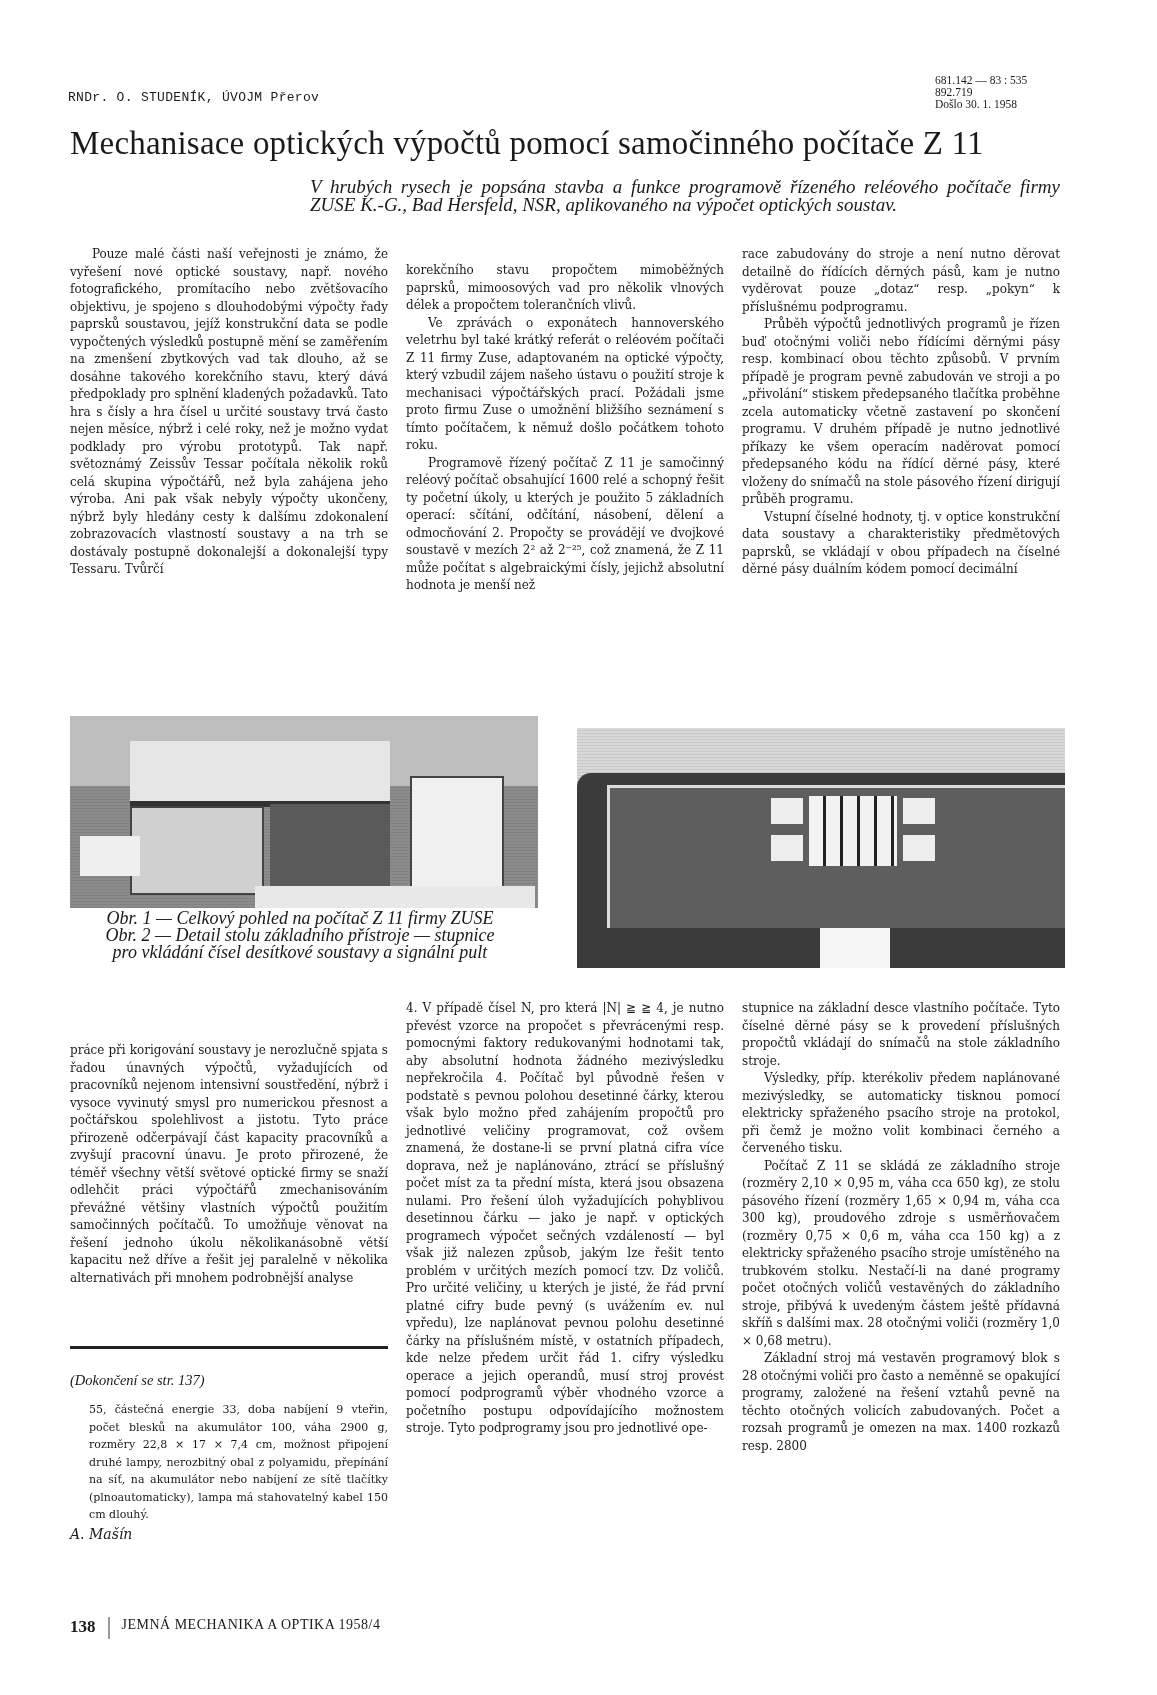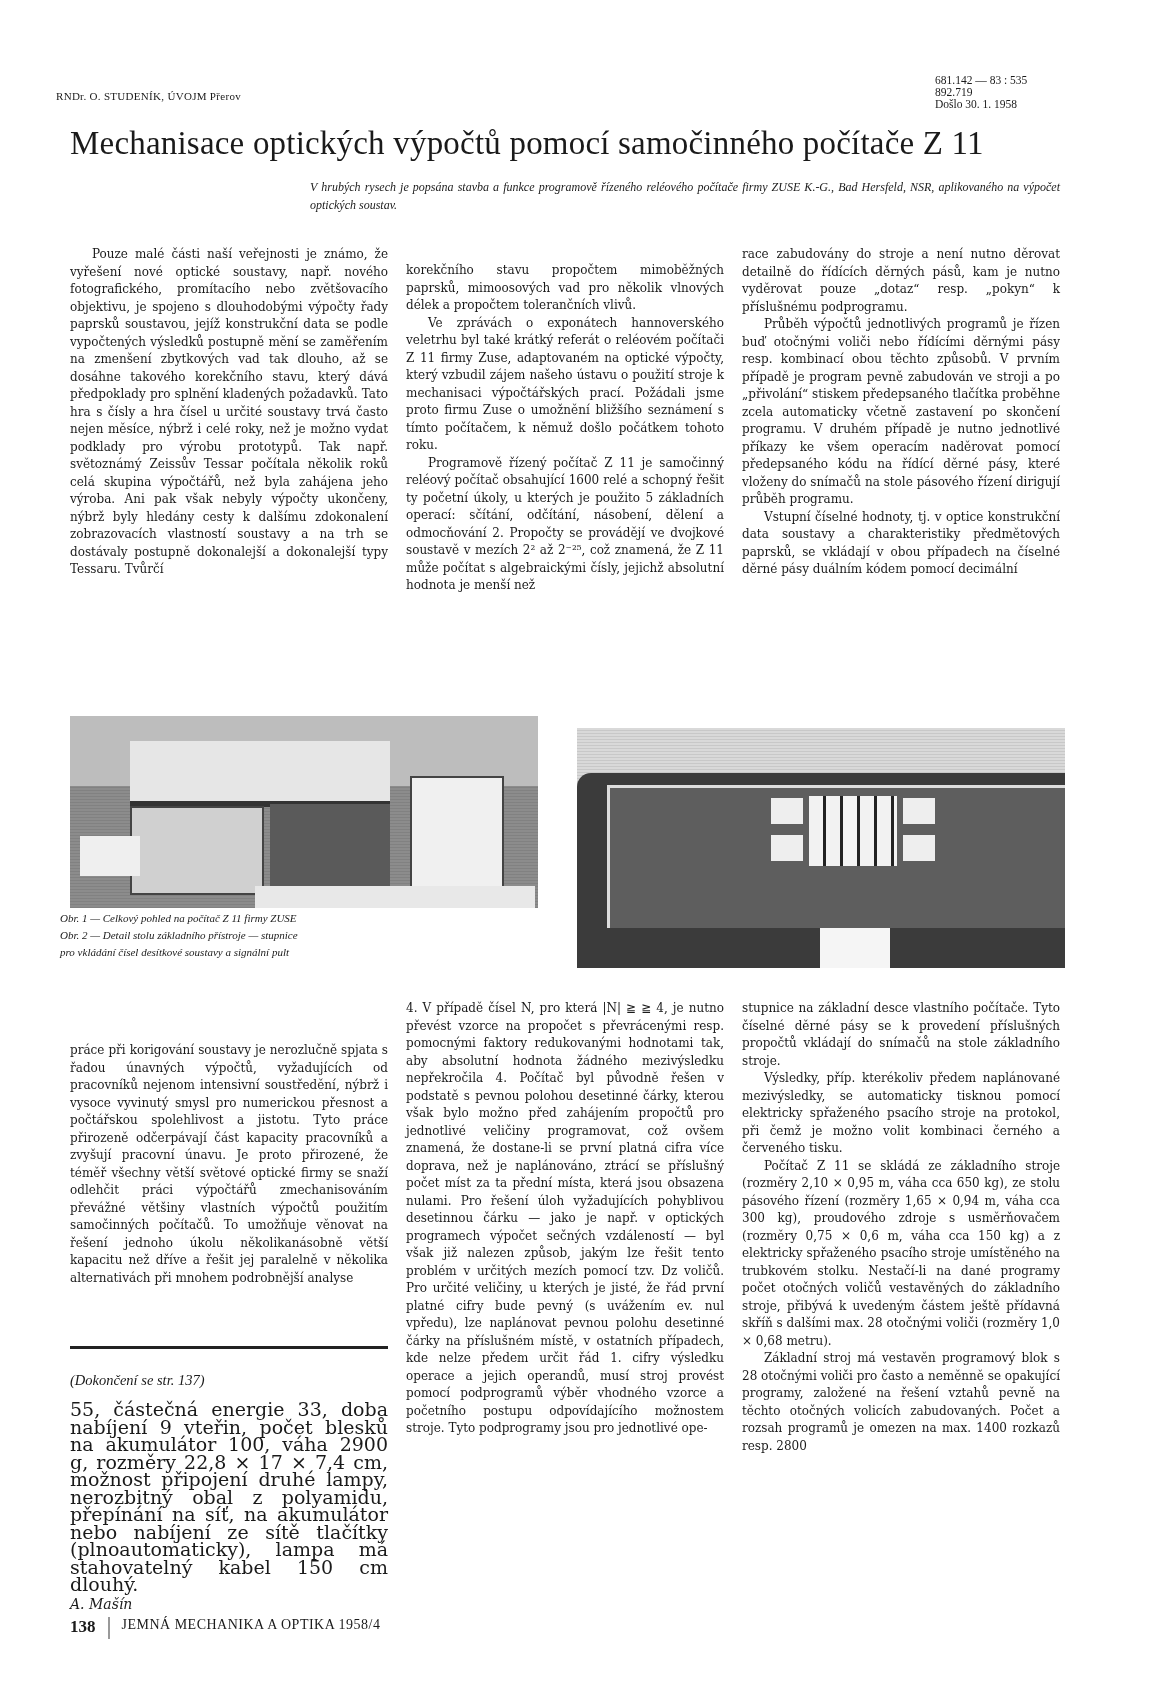--- a/index.html
+++ b/index.html
@@ -1,40 +1,40 @@
 <!DOCTYPE html>
 <html><head>
 <meta charset="utf-8">
 <style>
   html, body { margin: 0; padding: 0; background: #ffffff; }
   body { width: 1157px; height: 1695px; position: relative; overflow: hidden;
          font-family: "DejaVu Serif", "Liberation Serif", serif; color: #1a1a1a; }
   .abs { position: absolute; }
-  #author { left: 56px; top: 90px; font-size: 11px; letter-spacing: 0.3px; font-family: Liberation Serif, serif; }
+  #author { left: 68px; top: 90px; font-size: 13px; letter-spacing: 0.3px; font-family: Liberation Mono, monospace; }
   #udc { left: 935px; top: 74px; font-size: 11.5px; line-height: 12px; font-family: "Liberation Serif", serif; }
   #title { left: 70px; top: 125px; font-size: 33px; font-family: "Liberation Serif", serif; letter-spacing: 0.2px; white-space: nowrap; }
-  #abstract { left: 310px; top: 178px; width: 750px; font-size: 12px; line-height: 18px; font-style: italic; text-align: justify; font-family: "Liberation Serif", serif; }
+  #abstract { left: 310px; top: 178px; width: 750px; font-size: 19px; line-height: 18px; font-style: italic; text-align: justify; font-family: "Liberation Serif", serif; }
   .col { position: absolute; font-size: 12px; line-height: 17.5px; text-align: justify; font-family: "DejaVu Serif", serif; hyphens: manual; }
   .col p { margin: 0; text-indent: 22px; }
   .col p.noind { text-indent: 0; }
   #c1 { left: 70px; top: 246px; width: 318px; }
   #c2 { left: 406px; top: 262px; width: 318px; }
   #c3 { left: 742px; top: 246px; width: 318px; }
   #c4 { left: 70px; top: 1042px; width: 318px; }
   #c5 { left: 406px; top: 1000px; width: 318px; }
   #c6 { left: 742px; top: 1000px; width: 318px; }
   .photo { position: absolute; background: repeating-linear-gradient(0deg, rgba(0,0,0,0.08) 0 1px, transparent 1px 3px); }
   #photo1 { left: 70px; top: 716px; width: 468px; height: 192px;
             background-color: #8c8c8c; overflow: hidden; }
   #photo2 { left: 577px; top: 728px; width: 488px; height: 240px; background-color: #d9d9d9; overflow: hidden; }
-  #caption { left: 60px; top: 910px; width: 480px; font-style: italic; font-size: 11px; line-height: 17px; font-family: "Liberation Serif", serif; }
+  #caption { left: 60px; top: 910px; width: 480px; text-align: center; font-style: italic; font-size: 18px; line-height: 17px; font-family: "Liberation Serif", serif; }
   #rule { left: 70px; top: 1346px; width: 318px; height: 3px; background: #222; }
   #cont { left: 70px; top: 1372px; width: 318px; }
   #cont .hd { font-style: italic; font-size: 14.5px; margin-bottom: 12px; font-family: "Liberation Serif", serif; }
-  #cont .tx { font-size: 19px; line-height: 17.5px; text-align: justify; font-family: "DejaVu Serif", serif; }
+  #cont .tx { font-size: 11px; line-height: 17.5px; text-align: justify; font-family: "DejaVu Serif", serif; margin-left: 19px; }
   #cont .sig { text-align: left; font-style: italic; font-size: 14px; margin-top: 2px; }
   #footer { left: 70px; top: 1617px; font-size: 14px; font-family: "Liberation Serif", serif; display: flex; }
   #footer .pg { font-weight: bold; font-size: 17px; }
   #footer .sep { width: 2px; height: 22px; background: #999; margin: 0 12px; }
   #footer .jn { letter-spacing: 0.5px; }
   
   .shape { position: absolute; }
 </style>
 </head>
 <body>

